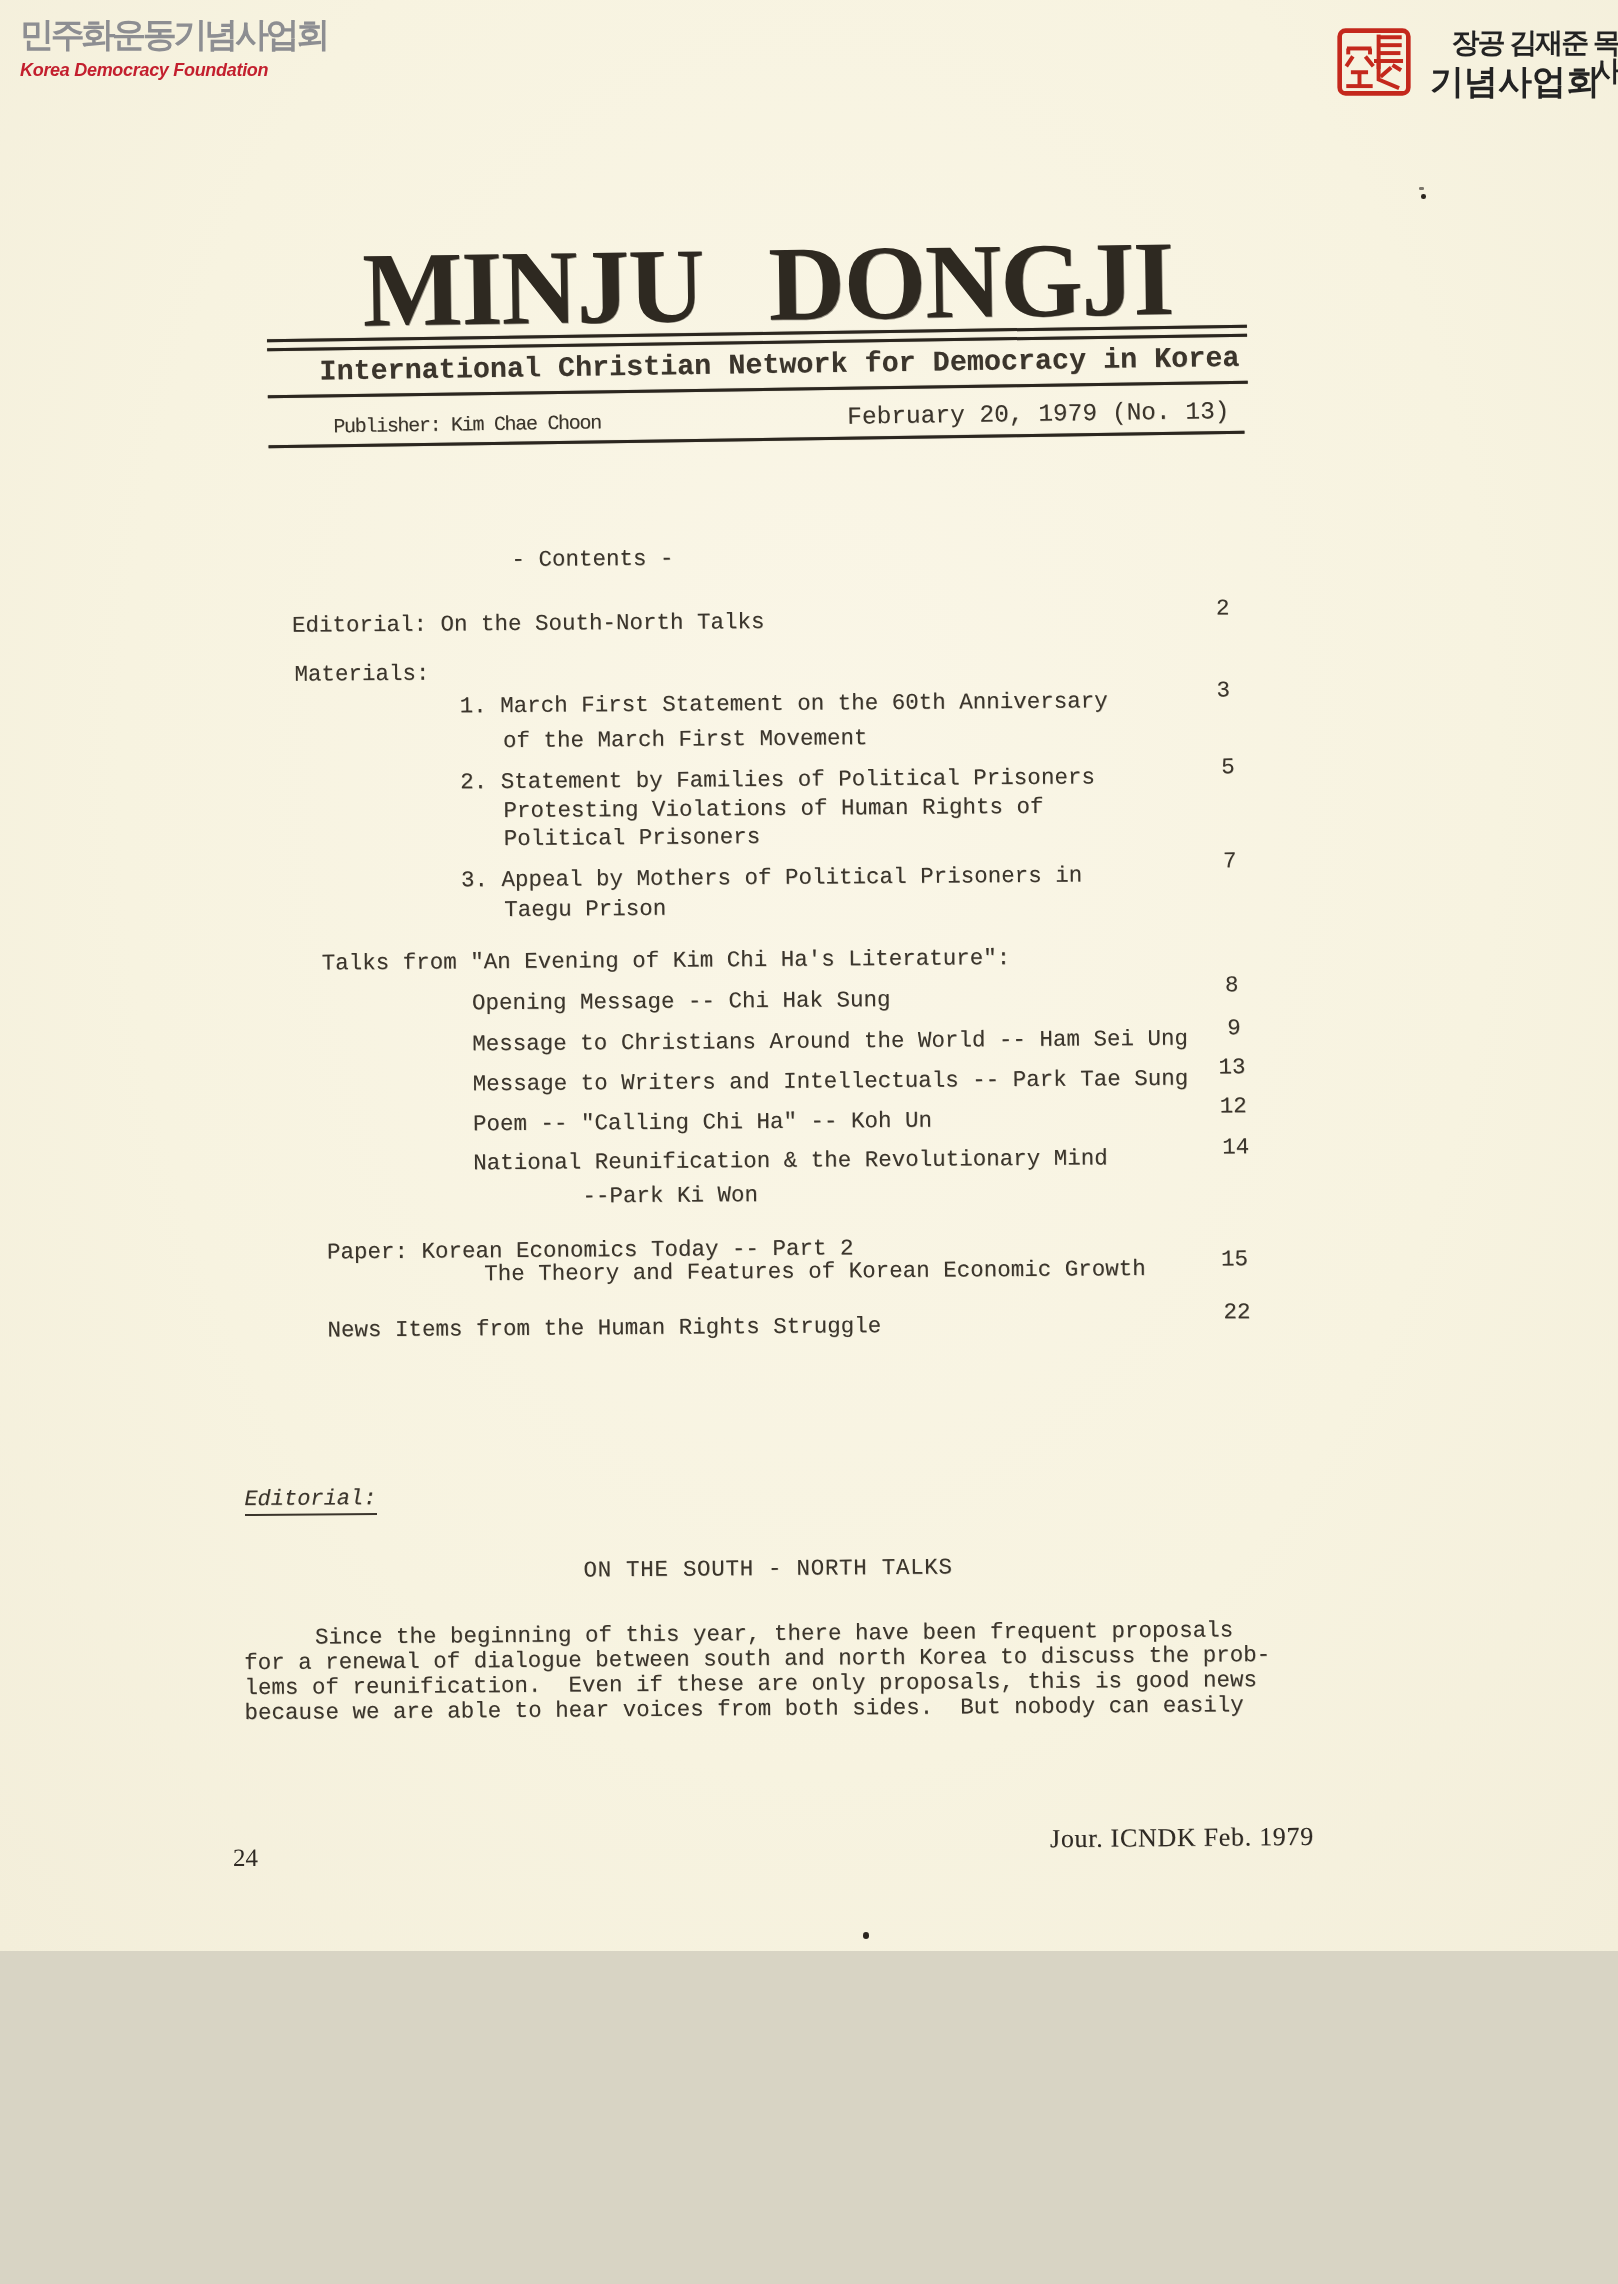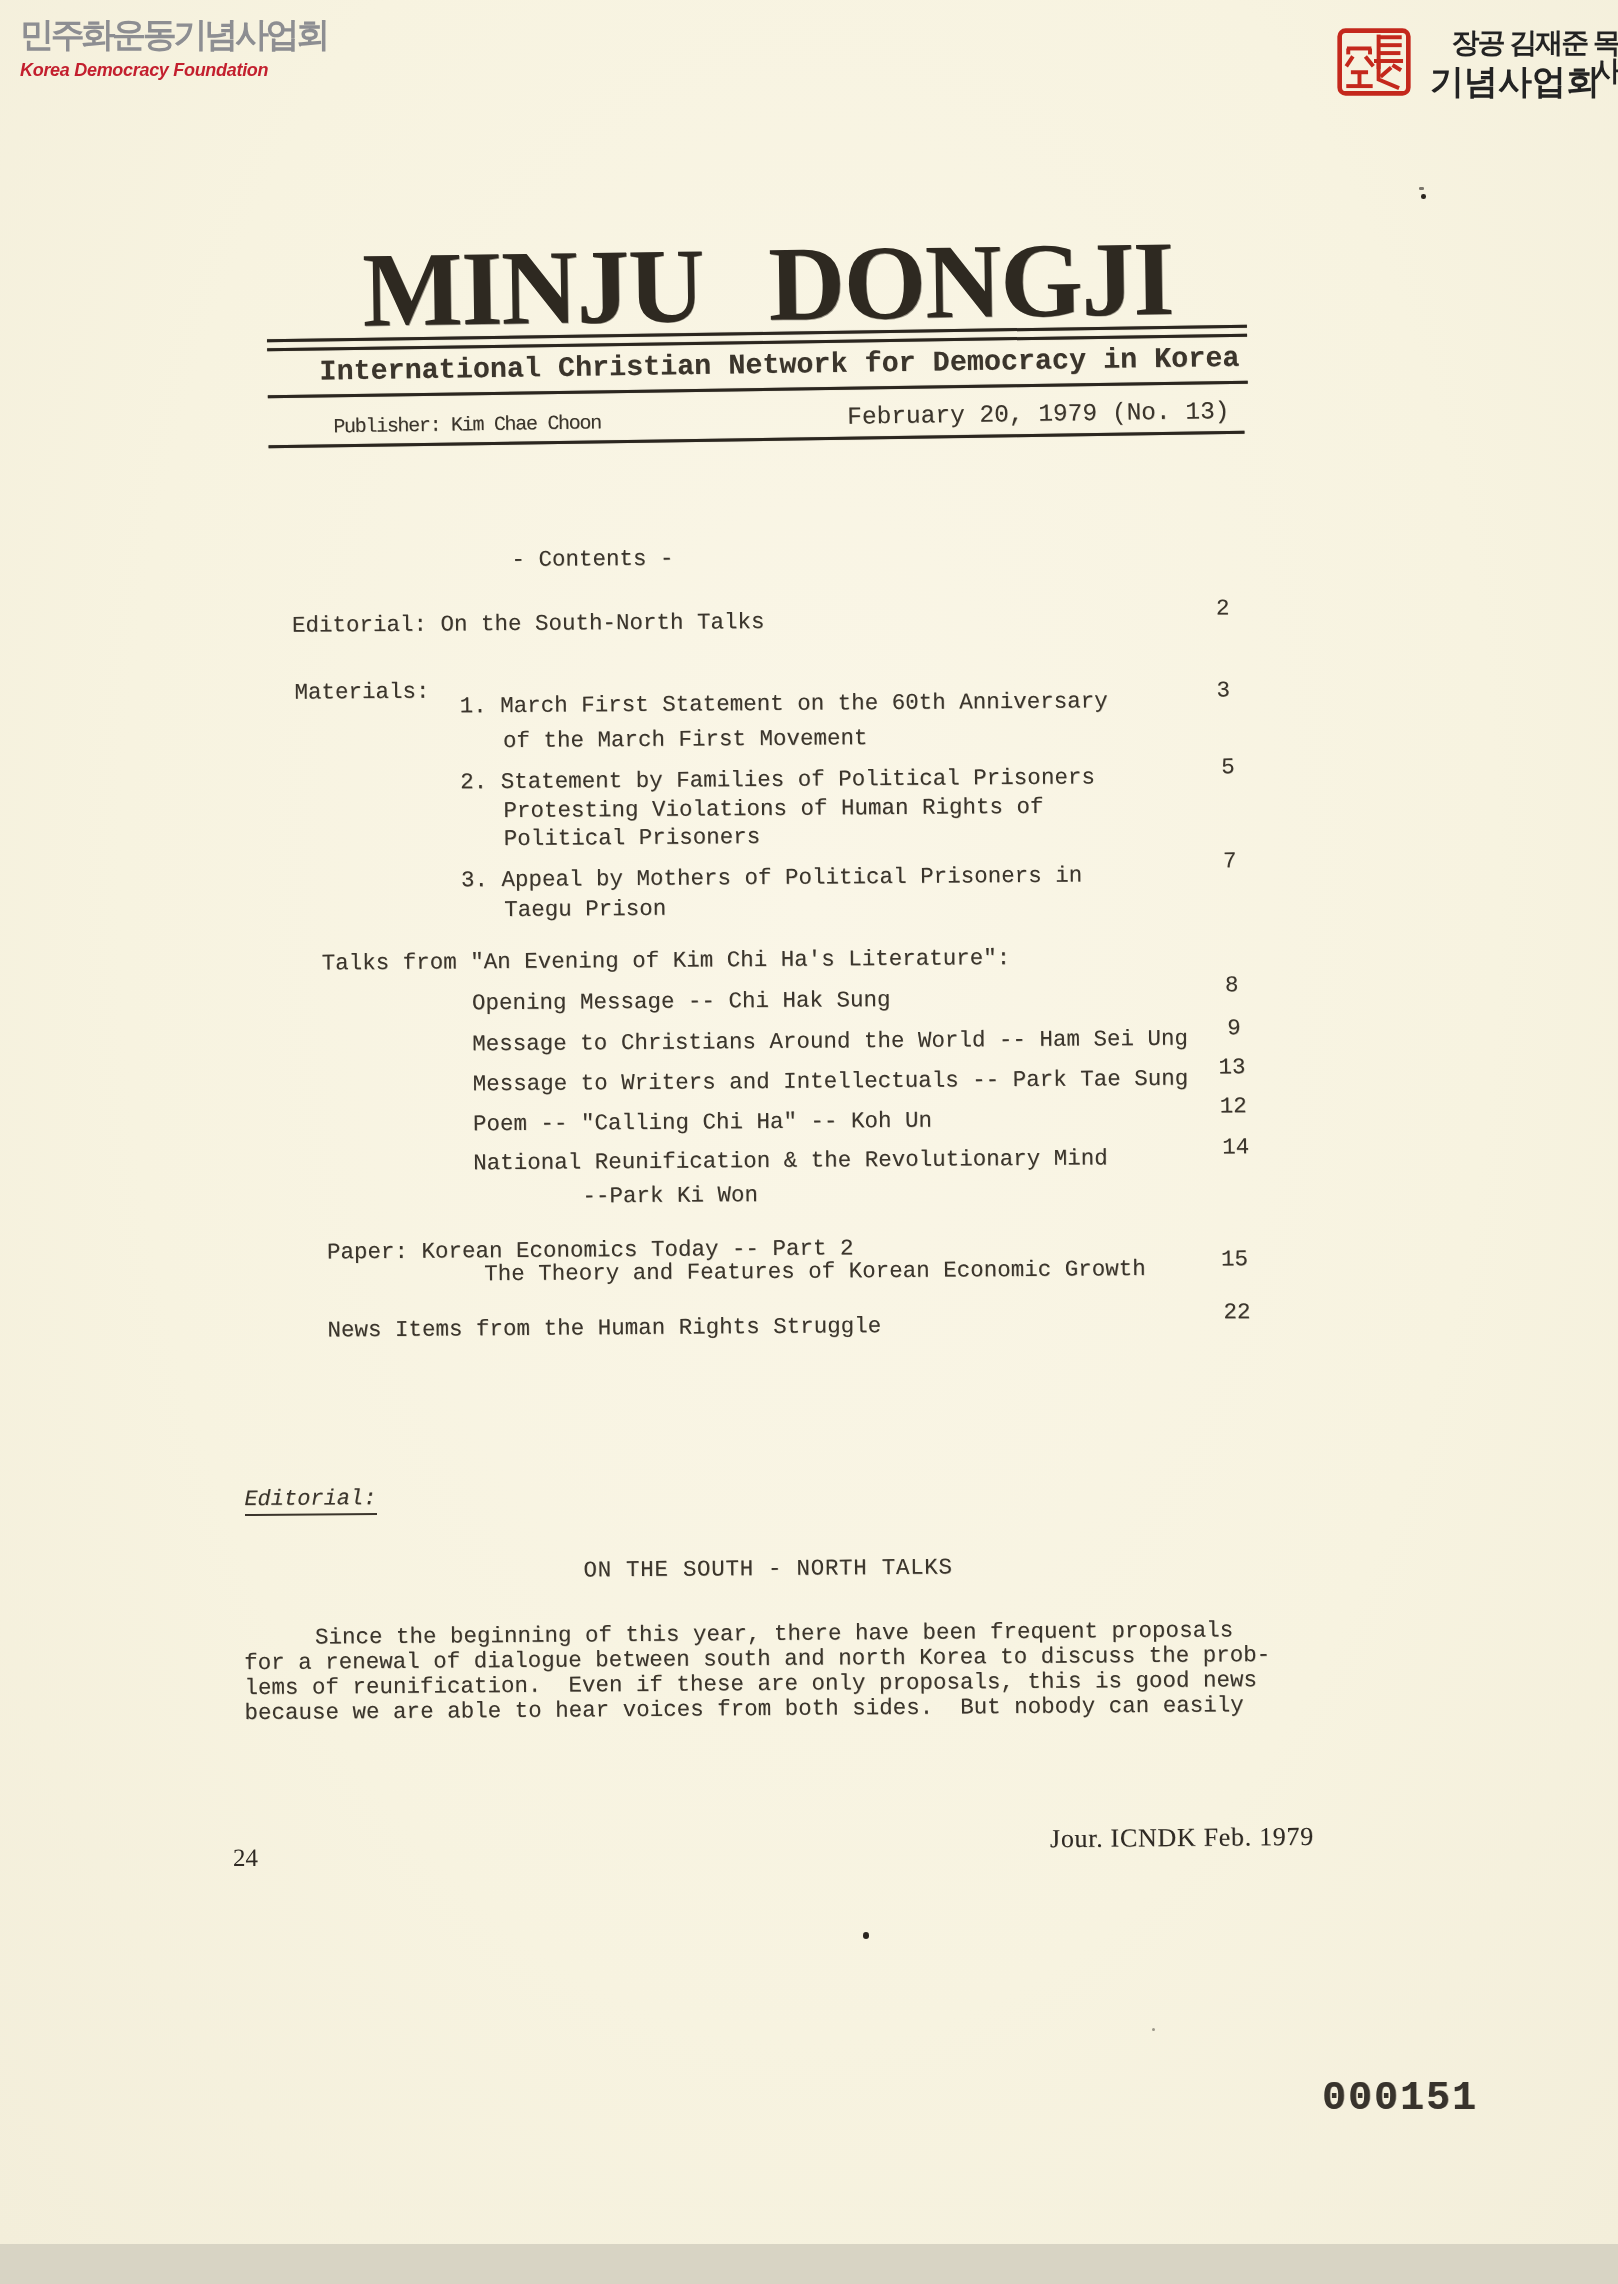--- a/index.html
+++ b/index.html
@@ -1,17 +1,17 @@
 <!DOCTYPE html>
 <html style="font-size:10.6px"><head>
 <meta charset="utf-8">
 <style>
   html,body{margin:0;padding:0;background:#d8d4c4;}
   .page{
-    position:relative; width:1619px; height:2244px; overflow:hidden;
+    position:relative; width:1619px; height:1951px; overflow:hidden;
     background:#f8f4e3;
     background-image:radial-gradient(ellipse at 50% 40%, #faf6e7 0%, #f7f3e0 60%, #f3eeda 100%);
     font-family:"Liberation Mono", monospace;
     color:#3b352c;
   }
   .abs{position:absolute;}
   .t{white-space:pre; text-shadow:0.4px 0.4px 0 rgba(45,40,32,0.32);}
   
   .kor-left{font-family:"Liberation Sans",sans-serif; font-weight:bold; font-size:34px;
             letter-spacing:-3.3px; color:#8d8e92; line-height:1;}
@@ -88,21 +88,21 @@
     <div class="abs t mast-date">February 20, 1979 (No. 13)</div>
     <div class="abs rule" style="left:4px; top:225px; width:976px; height:3.3px;"></div>
   </div>
 
   <div class="abs typedblock">
     <div class="abs t toc-line" style="left:291px; top:16.5px;">- Contents -</div>
 
     <div class="abs t toc-line" style="left:71px; top:81px;">Editorial: On the South-North Talks</div>
     <div class="abs t toc-page" style="left:995px; top:71px;">2</div>
 
-    <div class="abs t toc-line" style="left:73px; top:148px;">Materials:</div>
+    <div class="abs t toc-line" style="left:73px; top:130px;">Materials:</div>
 
     <div class="abs t toc-line" style="left:238px; top:163px;">1. March First Statement on the 60th Anniversary</div>
     <div class="abs t toc-page" style="left:995px; top:153px;">3</div>
     <div class="abs t toc-line" style="left:281px; top:198px;">of the March First Movement</div>
 
     <div class="abs t toc-line" style="left:238px; top:239px;">2. Statement by Families of Political Prisoners</div>
     <div class="abs t toc-page" style="left:999px; top:230px;">5</div>
     <div class="abs t toc-line" style="left:281px; top:268px;">Protesting Violations of Human Rights of</div>
     <div class="abs t toc-line" style="left:281px; top:296px;">Political Prisoners</div>
 

